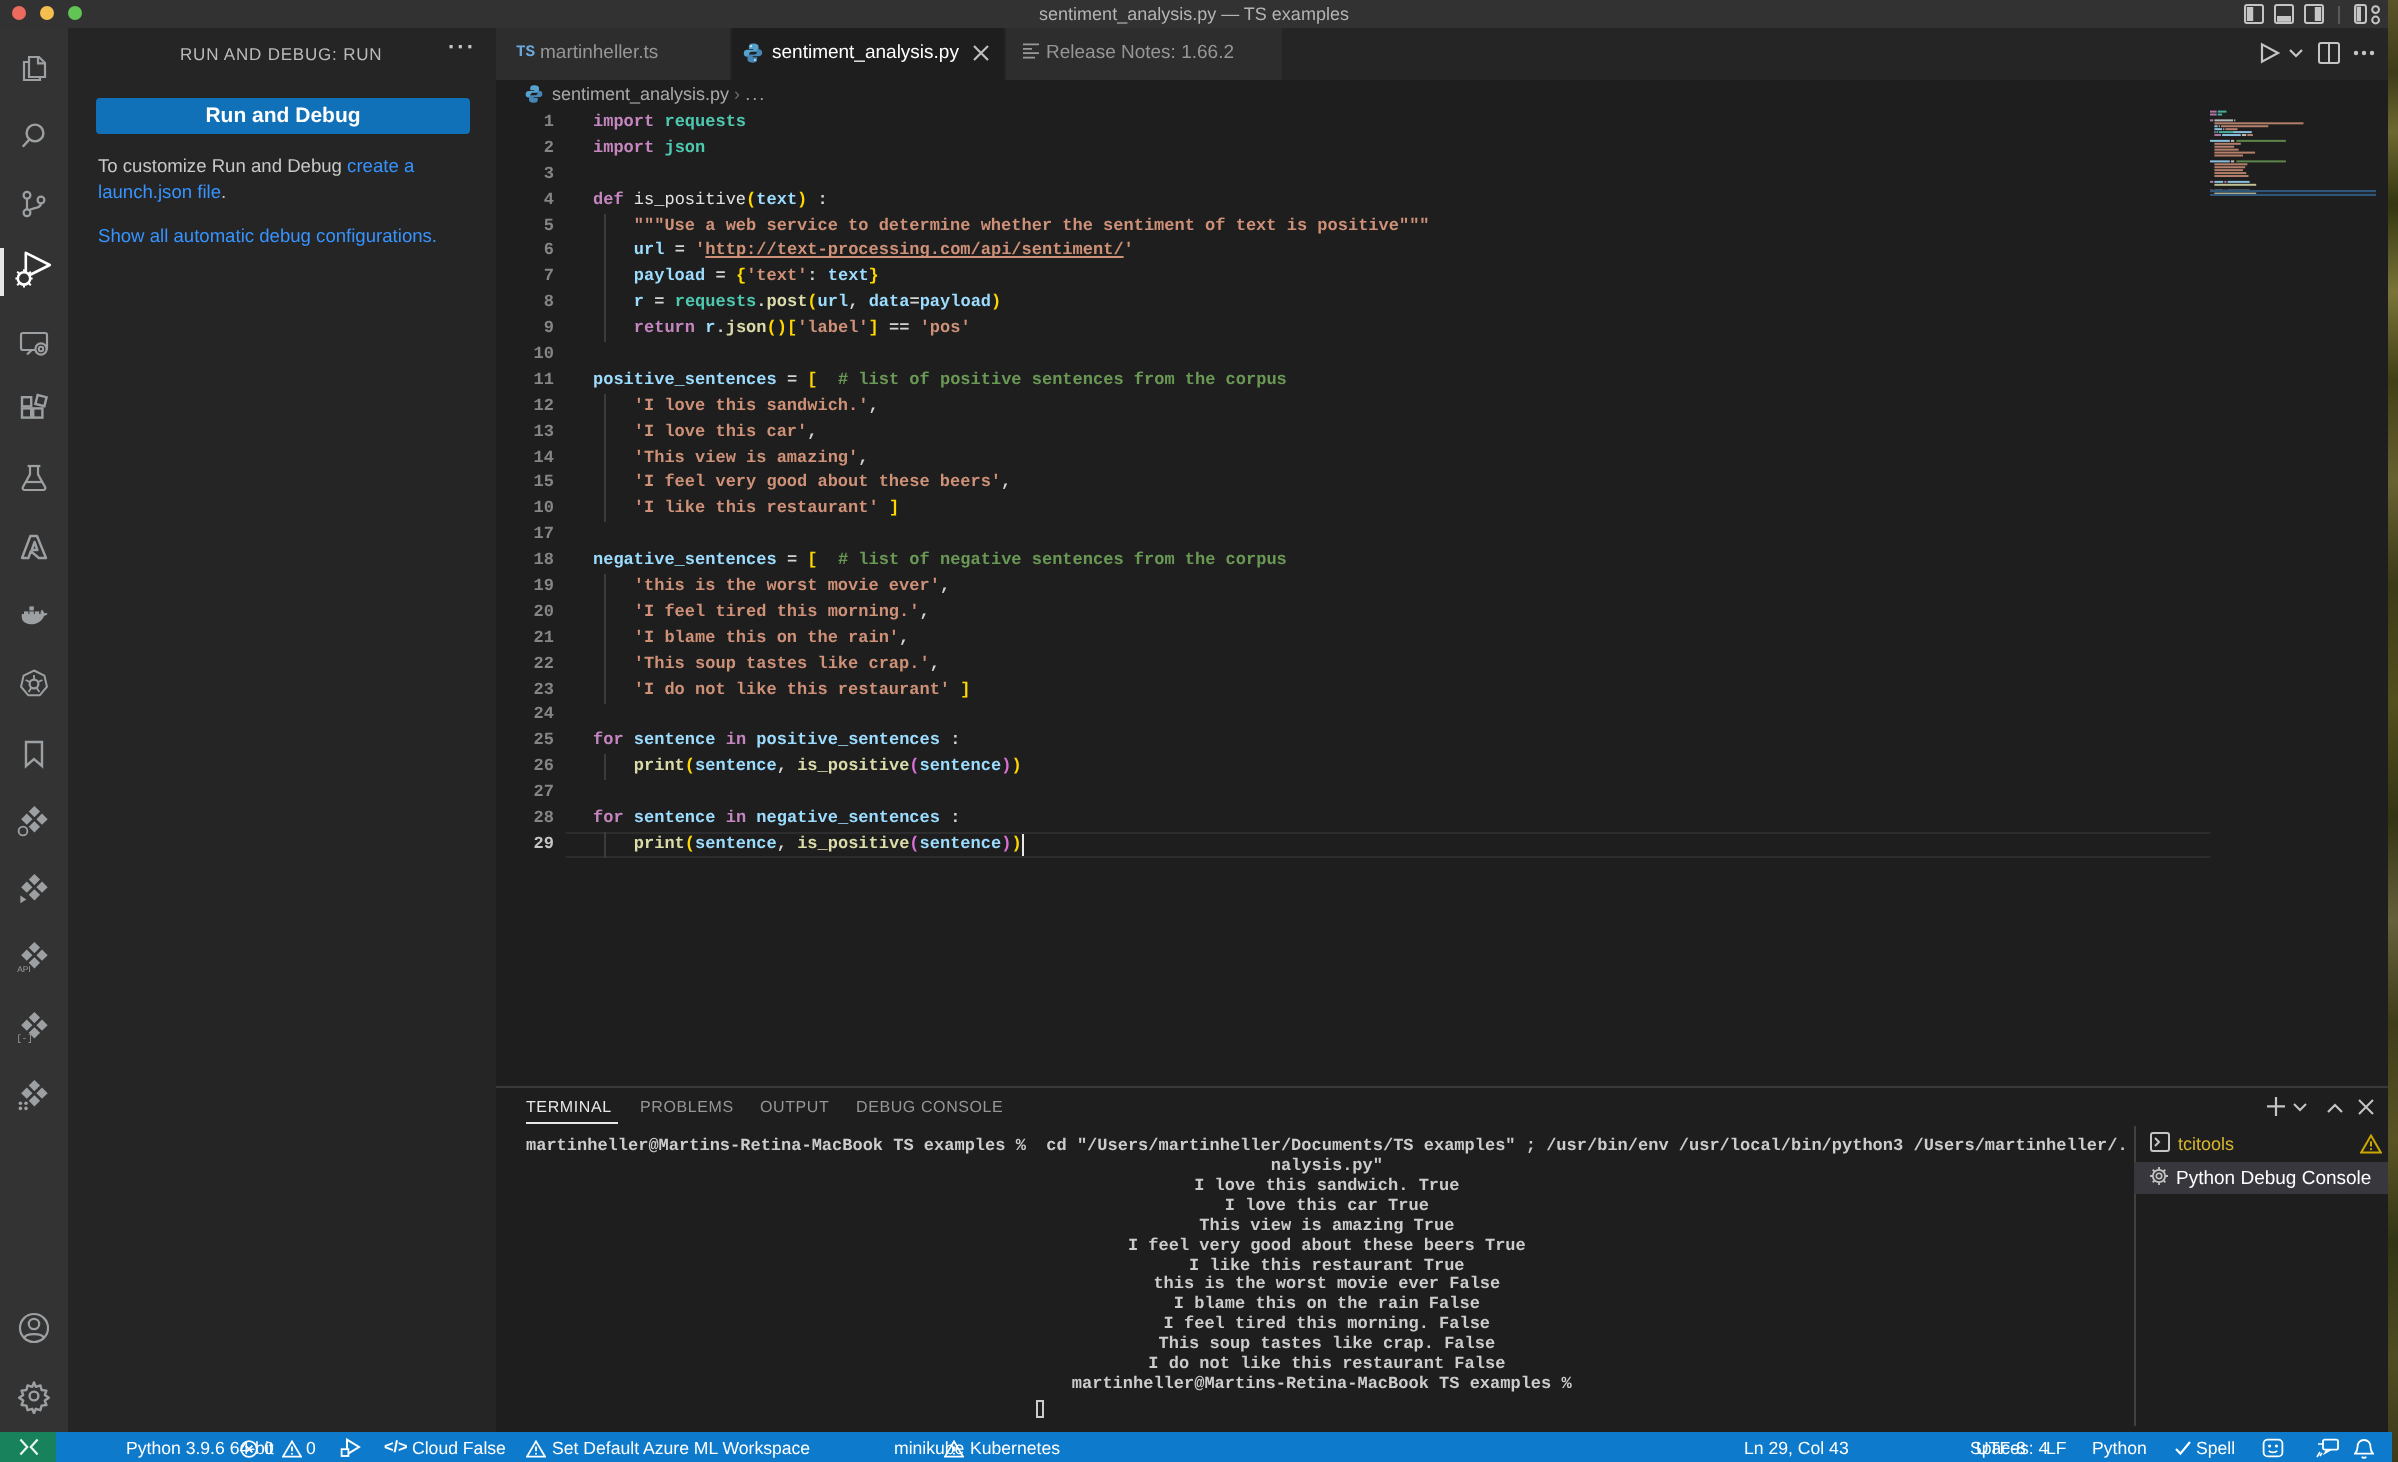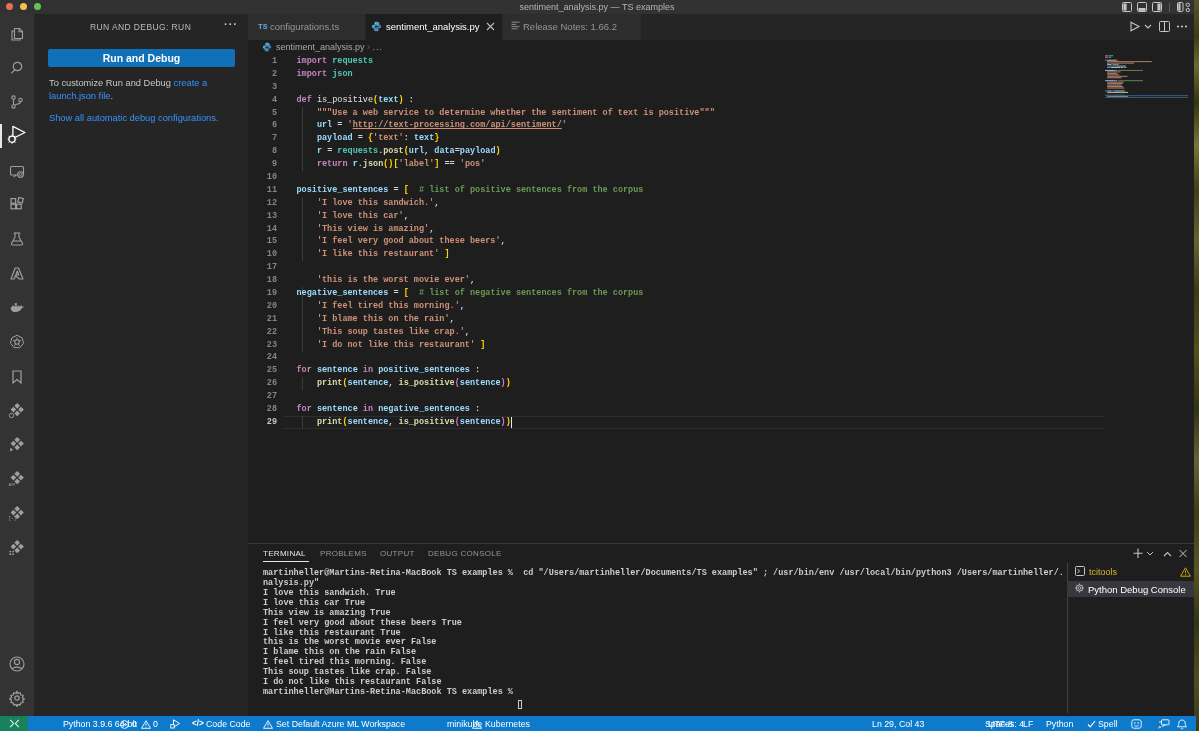--- a/index.html
+++ b/index.html
@@ -194,21 +194,21 @@
 <div class="abs" style="left:224px; top:18px; font-size:11px; letter-spacing:1px; color:#C5C5C5; font-weight:700;">···</div>
 <div class="abs" style="left:48px; top:49px; width:187px; height:18px; background:#1070B8; border-radius:2px; color:#FFFFFF; font-size:10.5px; font-weight:600; text-align:center; line-height:18px;">Run and Debug</div>
 <div class="abs" style="left:49px; top:77px; width:186px; font-size:9.3px; line-height:13.2px; color:#C8C8C8;">To customize Run and Debug <span style="color:#3794FF;">create a launch.json file</span>.</div>
 <div class="abs" style="left:49px; top:113px; width:190px; font-size:9.3px; color:#3794FF;">Show all automatic debug configurations.</div>
 
 <div class="abs" id="tabbar" style="left:248px; top:14px; width:946px; height:26px; background:#252526;"></div>
 <div class="abs" id="tab1" style="left:248px; top:14px; width:117px; height:26px; background:#2D2D2D;"></div>
 <div class="abs" id="tab2" style="left:366px; top:14px; width:136px; height:26px; background:#1E1E1E;"></div>
 <div class="abs" id="tab3" style="left:503px; top:14px; width:138px; height:26px; background:#2D2D2D;"></div>
 <div class="abs mono" style="left:258px; top:21.5px; font-size:8px; font-weight:700; color:#6AA8DD;">TS</div>
-<div class="abs" style="left:270px; top:21px; font-size:9.5px; color:#969696;">configurations.ts</div>
+<div class="abs" style="left:270px; top:21px; font-size:9.5px; color:#969696;">martinheller.ts</div>
 <svg class="abs" style="left:371px; top:21px;" width="11" height="11" viewBox="0 0 16 16">
   <path d="M7.9 1 C5.6 1 5 2 5 3.2 V5 h3.2 v0.6 H3.8 C2.4 5.6 1.3 6.4 1.3 8.1 c0 1.7 1 2.6 2.4 2.6 h1.4 V9 c0-1.1 0.9-2 2-2 h3.3 c0.9 0 1.6-0.8 1.6-1.7 V3.2 C12 2 11 1 7.9 1 z" fill="#55A2CF"></path>
   <path d="M8.1 15 c2.3 0 2.9-1 2.9-2.2 V11 H7.8 v-0.6 h4.4 c1.4 0 2.5-0.8 2.5-2.5 0-1.7-1-2.6-2.4-2.6 H10.9 V7 c0 1.1-0.9 2-2 2 H5.6 C4.7 9 4 9.8 4 10.7 v2.1 C4 14 5 15 8.1 15 z" fill="#4585B5"></path>
   <circle cx="6.6" cy="3" r="0.7" fill="#eef3f7"></circle>
   <circle cx="9.4" cy="13" r="0.7" fill="#eef3f7"></circle>
 </svg>
 <div class="abs" style="left:386px; top:21px; font-size:9.5px; color:#FFFFFF;">sentiment_analysis.py</div>
 <svg class="abs" style="left:486px; top:22px;" width="9" height="9" viewBox="0 0 9 9">
       <path d="M1 1 L8 8 M8 1 L1 8" stroke="#BFBFBF" stroke-width="1.1"></path>
     </svg>
@@ -288,22 +288,22 @@
       <div class="codeline">    <span class="vr">r</span> <span class="pn">=</span> <span class="mod">requests</span><span class="pn">.</span><span class="fn">post</span><span class="b1">(</span><span class="vr">url</span><span class="pn">,</span> <span class="vr">data</span><span class="pn">=</span><span class="vr">payload</span><span class="b1">)</span></div>
       <div class="codeline">    <span class="kw">return</span> <span class="vr">r</span><span class="pn">.</span><span class="fn">json</span><span class="b1">()[</span><span class="st">'label'</span><span class="b1">]</span> <span class="pn">==</span> <span class="st">'pos'</span></div>
       <div class="codeline"></div>
       <div class="codeline"><span class="vr">positive_sentences</span> <span class="pn">=</span> <span class="b1">[</span>  <span class="cm"># list of positive sentences from the corpus</span></div>
       <div class="codeline">    <span class="st">'I love this sandwich.'</span><span class="pn">,</span></div>
       <div class="codeline">    <span class="st">'I love this car'</span><span class="pn">,</span></div>
       <div class="codeline">    <span class="st">'This view is amazing'</span><span class="pn">,</span></div>
       <div class="codeline">    <span class="st">'I feel very good about these beers'</span><span class="pn">,</span></div>
       <div class="codeline">    <span class="st">'I like this restaurant'</span> <span class="b1">]</span></div>
       <div class="codeline"></div>
+      <div class="codeline"><span class="vr">negative_sentences</span> <span class="pn">=</span> <span class="b1">[</span>  <span class="cm"># list of negative sentences from the corpus</span></div>
       <div class="codeline">    <span class="st">'this is the worst movie ever'</span><span class="pn">,</span></div>
-      <div class="codeline"><span class="vr">negative_sentences</span> <span class="pn">=</span> <span class="b1">[</span>  <span class="cm"># list of negative sentences from the corpus</span></div>
       <div class="codeline">    <span class="st">'I feel tired this morning.'</span><span class="pn">,</span></div>
       <div class="codeline">    <span class="st">'I blame this on the rain'</span><span class="pn">,</span></div>
       <div class="codeline">    <span class="st">'This soup tastes like crap.'</span><span class="pn">,</span></div>
       <div class="codeline">    <span class="st">'I do not like this restaurant'</span> <span class="b1">]</span></div>
       <div class="codeline"></div>
       <div class="codeline"><span class="kw">for</span> <span class="vr">sentence</span> <span class="kw">in</span> <span class="vr">positive_sentences</span> <span class="pn">:</span></div>
       <div class="codeline">    <span class="fn">print</span><span class="b1">(</span><span class="vr">sentence</span><span class="pn">,</span> <span class="fn">is_positive</span><span class="b2">(</span><span class="vr">sentence</span><span class="b2">)</span><span class="b1">)</span></div>
       <div class="codeline"></div>
       <div class="codeline"><span class="kw">for</span> <span class="vr">sentence</span> <span class="kw">in</span> <span class="vr">negative_sentences</span> <span class="pn">:</span></div>
       <div class="codeline">    <span class="fn">print</span><span class="b1">(</span><span class="vr">sentence</span><span class="pn">,</span> <span class="fn">is_positive</span><span class="b2">(</span><span class="vr">sentence</span><span class="b2">)</span><span class="b1">)</span></div>
@@ -370,21 +370,21 @@
 <div class="abs" style="left:380px; top:549px; font-size:8px; letter-spacing:0.3px; color:#969696;">OUTPUT</div>
 <div class="abs" style="left:428px; top:549px; font-size:8px; letter-spacing:0.3px; color:#969696;">DEBUG CONSOLE</div>
 
 <svg class="abs" style="left:1133px; top:548px;" width="56" height="11" viewBox="0 0 56 11">
   <path d="M5 0.5 V10 M0.5 5.2 H9.5" stroke="#C5C5C5" stroke-width="1.1"></path>
   <path d="M14 4 l3 3 l3 -3" fill="none" stroke="#C5C5C5" stroke-width="1"></path>
   <path d="M31 8 l3.5-3.5 L38 8" fill="none" stroke="#C5C5C5" stroke-width="1.1"></path>
   <path d="M46.5 2 L53.5 9 M53.5 2 L46.5 9" stroke="#C5C5C5" stroke-width="1"></path>
 </svg>
 
-<div class="abs mono" id="term" style="left:263px; top:569px; font-size:8.5px; line-height:9.93px; color:#CCCCCC;">
+<div class="abs mono" id="term" style="left:263px; top:569px; font-size:8.5px; line-height:9.93px; color:#CCCCCC;text-align:center;">
       <div class="tline">martinheller@Martins-Retina-MacBook TS examples %  cd "/Users/martinheller/Documents/TS examples" ; /usr/bin/env /usr/local/bin/python3 /Users/martinheller/.</div>
       <div class="tline">nalysis.py"</div>
       <div class="tline">I love this sandwich. True</div>
       <div class="tline">I love this car True</div>
       <div class="tline">This view is amazing True</div>
       <div class="tline">I feel very good about these beers True</div>
       <div class="tline">I like this restaurant True</div>
       <div class="tline">this is the worst movie ever False</div>
       <div class="tline">I blame this on the rain False</div>
       <div class="tline">I feel tired this morning. False</div>
@@ -432,21 +432,21 @@
         <path d="M5 0.7 L9.5 8.3 H0.5 z" fill="none" stroke="#fff" stroke-width="0.9"></path>
         <path d="M5 3.2 v2.4" stroke="#fff" stroke-width="0.9"></path>
         <circle cx="5" cy="6.9" r="0.5" fill="#fff"></circle>
       </svg>
       <div class="abs" style="left:153px; top:2.5px; font-size:8.8px; font-weight:400; color:#FFFFFF; white-space:nowrap;">0</div>
       <svg class="abs" style="left:170px; top:3px" width="11" height="10" viewBox="0 0 11 10">
         <path d="M3.5 0.8 L9.5 4.5 L3.5 8.2 z" fill="none" stroke="#fff" stroke-width="1"></path>
         <rect x="0.8" y="5.6" width="3.4" height="3.4" fill="#0D7ACC" stroke="#fff" stroke-width="0.9"></rect>
       </svg>
       <div class="abs" style="left:192px; top:2.5px; font-size:8.2px; color:#fff; font-weight:600;">&lt;/&gt;</div>
-      <div class="abs" style="left:206px; top:2.5px; font-size:8.8px; font-weight:400; color:#FFFFFF; white-space:nowrap;">Code Code</div>
+      <div class="abs" style="left:206px; top:2.5px; font-size:8.8px; font-weight:400; color:#FFFFFF; white-space:nowrap;">Cloud False</div>
       <svg class="abs" style="left:263px; top:3.5px" width="10" height="9" viewBox="0 0 10 9">
         <path d="M5 0.7 L9.5 8.3 H0.5 z" fill="none" stroke="#fff" stroke-width="0.9"></path>
         <path d="M5 3.2 v2.4" stroke="#fff" stroke-width="0.9"></path>
         <circle cx="5" cy="6.9" r="0.5" fill="#fff"></circle>
       </svg>
       <div class="abs" style="left:276px; top:2.5px; font-size:8.8px; font-weight:400; color:#FFFFFF; white-space:nowrap;">Set Default Azure ML Workspace</div>
       <div class="abs" style="left:447px; top:2.5px; font-size:8.8px; font-weight:400; color:#FFFFFF; white-space:nowrap;">minikube</div>
       <svg class="abs" style="left:472px; top:3.5px" width="10" height="9" viewBox="0 0 10 9">
         <path d="M5 0.7 L9.5 8.3 H0.5 z" fill="none" stroke="#fff" stroke-width="0.9"></path>
         <path d="M5 3.2 v2.4" stroke="#fff" stroke-width="0.9"></path>

